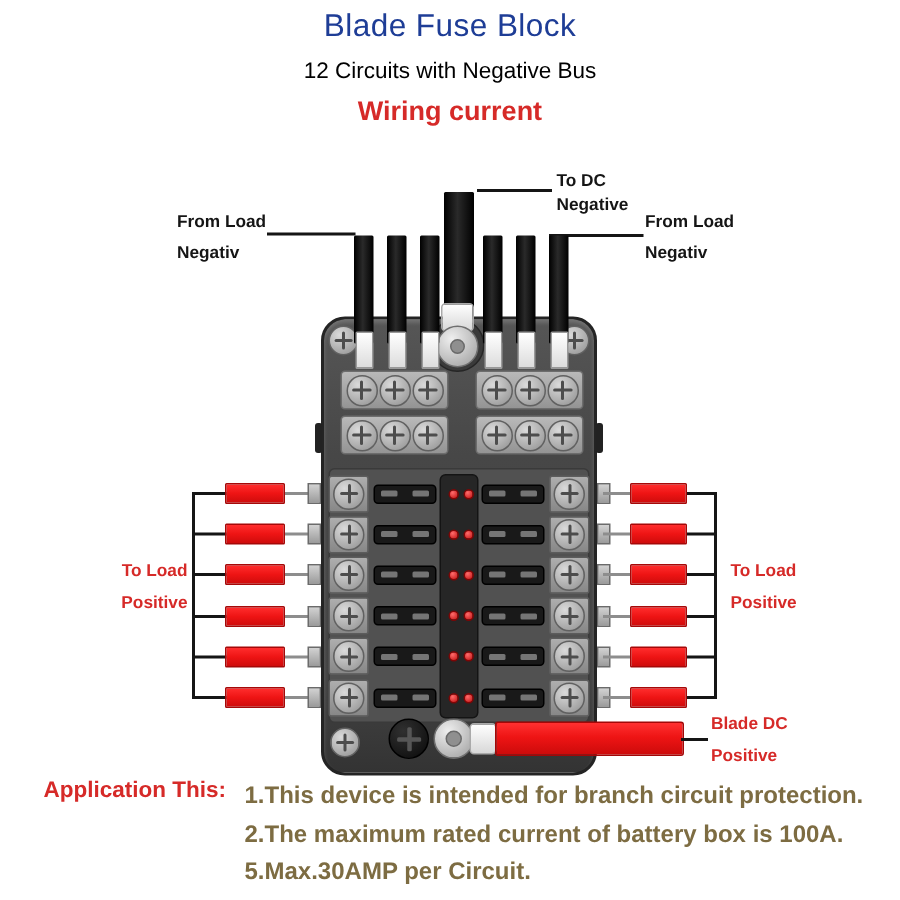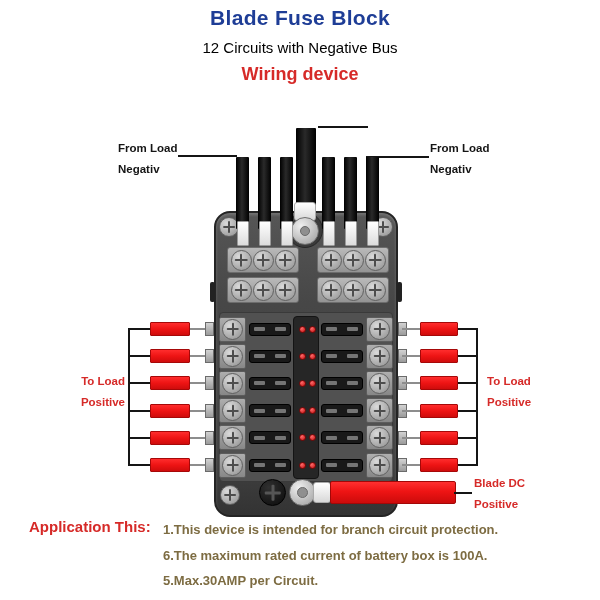--- a/index.html
+++ b/index.html
@@ -5,21 +5,21 @@
   :root{
     --blue:#1e3d96; --red:#d62a28; --wire-red:#ee1414; --olive:#7d6c42;
   }
   html,body{margin:0;padding:0;background:#ffffff;}
   .canvas{
     position:relative;width:600px;height:600px;background:#ffffff;overflow:hidden;
     font-family:"Liberation Sans",sans-serif;
   }
   .abs{position:absolute;}
   
-  .t1{position:absolute;top:6px;left:0;width:100%;text-align:center;font-size:21px;font-weight:700;color:var(--blue);letter-spacing:.3px;}
+  .t1{position:absolute;top:6px;left:0;width:100%;text-align:center;font-size:21px;font-weight:400;color:var(--blue);letter-spacing:.3px;}
   .t2{position:absolute;top:39px;left:0;width:100%;text-align:center;font-size:15px;font-weight:400;color:#000000;}
   .t3{position:absolute;top:64px;left:0;width:100%;text-align:center;font-size:18px;font-weight:700;color:var(--red);}
   
   .lbl{position:absolute;font-weight:700;font-size:11.5px;line-height:21px;color:#151515;white-space:nowrap;}
   .lbl.red{color:var(--red);}
   .lbl.tight{line-height:16px;}
   .lbl.ralign{text-align:right;}
   
   .hline{position:absolute;height:2px;background:#151515;}
   .gline{position:absolute;height:2px;background:#8d8d8d;}
@@ -53,37 +53,41 @@
   .led{position:absolute;width:7px;height:7px;border-radius:50%;
        background:radial-gradient(circle at 35% 30%,#ff6b6b,#c11010);border:1px solid #7c0606;box-sizing:border-box;}
   .rstub{position:absolute;height:14px;background:linear-gradient(#ff2d2d,var(--wire-red) 50%,#cf0c0c);border:1px solid #a60808;box-sizing:border-box;border-radius:1px;}
   .stud-base{position:absolute;border-radius:50%;background:#3a3a3a;border:1px solid #262626;box-sizing:border-box;}
   .trap{position:absolute;background:linear-gradient(#ffffff,#d8d8d8);border:1px solid #aaa;border-radius:3px;box-sizing:border-box;}
   .nut{position:absolute;border-radius:50%;background:radial-gradient(circle at 35% 30%,#efefef,#9c9c9c);border:1px solid #6f6f6f;box-sizing:border-box;}
   .nut-in{position:absolute;border-radius:50%;background:#8f8f8f;border:1px solid #6a6a6a;box-sizing:border-box;}
   .feedwire{position:absolute;background:linear-gradient(#ff3030,var(--wire-red) 45%,#cc0b0b);border:1px solid #a30707;box-sizing:border-box;border-radius:2px;}
   
   .note-label{position:absolute;left:29px;top:518px;font-size:15px;font-weight:700;color:var(--red);}
-  .note-line{position:absolute;left:163px;font-size:13px;font-weight:700;color:var(--olive);white-space:nowrap;}
+  .note-line{position:absolute;left:163px;font-size:16px;font-weight:700;color:var(--olive);white-space:nowrap;}
 </style>
 </head>
 <body>
 
 <div class="canvas">
 
   <div class="t1">Blade Fuse Block</div>
   <div class="t2">12 Circuits with Negative Bus</div>
-  <div class="t3">Wiring device</div>
+  <div class="t3">Wiring current</div>
 
   <div class="lbl" style="left:118px;top:138px;">
     <div>From Load</div>
     <div>Negativ</div>
   </div>
   <div class="hline" style="left:178px;top:155px;width:59px;"></div>
 
+  <div class="lbl tight" style="left:371px;top:113px;">
+    <div>To DC</div>
+    <div>Negative</div>
+  </div>
   <div class="hline" style="left:318px;top:126px;width:50px;"></div>
 
   <div class="lbl" style="left:430px;top:138px;">
     <div>From Load</div>
     <div>Negativ</div>
   </div>
   <div class="hline" style="left:366px;top:156px;width:63px;"></div>
 
   <div class="wireb" style="left:296px;top:128px;width:20px;height:85px;"></div>
 
@@ -247,15 +251,15 @@
       <div class="term" style="left: 366px; top: 452.5px;"></div>
       <div class="screw" style="left: 369px; top: 454.5px; width: 21px; height: 21px;"></div>
       <div class="tab" style="left: 398px; top: 458px;"></div>
       <div class="gline" style="left: 402px; top: 464px; width: 18px;"></div>
       <div class="rstub" style="left: 420px; top: 458px; width: 38px;"></div>
       <div class="bline" style="left: 458px; top: 464px; width: 20px; height: 2px;"></div>
     </div>
 
   <div class="note-label">Application This:</div>
   <div class="note-line" style="top:522px;">1.This device is intended for branch circuit protection.</div>
-  <div class="note-line" style="top:548px;">6.The maximum rated current of battery box is 100A.</div>
+  <div class="note-line" style="top:548px;">2.The maximum rated current of battery box is 100A.</div>
   <div class="note-line" style="top:573px;">5.Max.30AMP per Circuit.</div>
 </div>
 
 </body></html>

